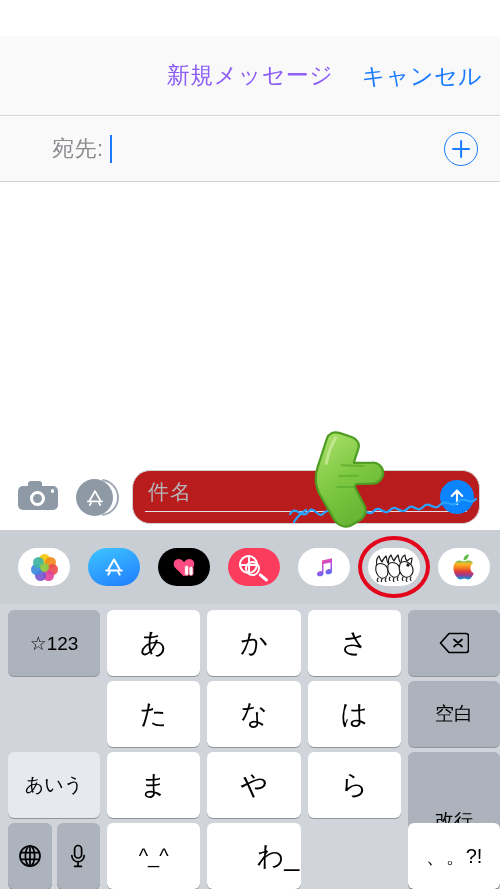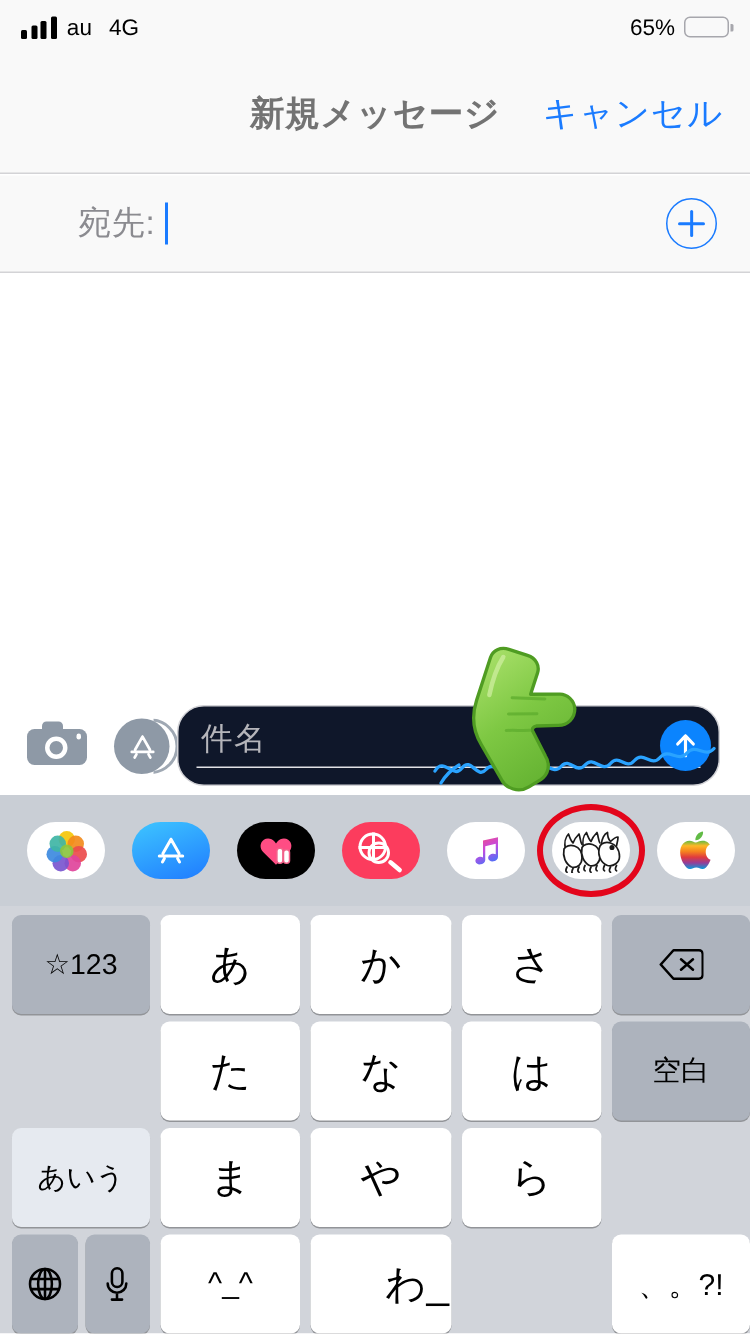--- a/index.html
+++ b/index.html
@@ -39,21 +39,21 @@
     position:absolute; right:-3.5px; top:4px; width:2px; height:5px;
     background:#a7a7ad; border-radius:0 1px 1px 0;
   }
 
   
   .navbar{
     position:absolute; top:36px; left:0; width:500px; height:80px;
     background:#f9f9f9; border-bottom:1px solid #d3d3d6;
     display:flex; align-items:center; justify-content:center;
   }
-  .nav-title{ font-size:23px; font-weight:700; color:#737373; letter-spacing:.5px; }
+  .nav-title{ font-size:23px; font-weight:400; color:#8b5cf6; letter-spacing:.5px; }
   .nav-cancel{
     position:absolute; right:18px; top:50%; transform:translateY(-50%);
     font-size:23px; color:#1a7bff; letter-spacing:.5px;
   }
 
   
   .tofield{
     position:absolute; top:117px; left:0; width:500px; height:65px;
     background:#f9f9f9; border-bottom:1px solid #d3d3d6;
     display:flex; align-items:center; padding:0 16px;
@@ -112,22 +112,22 @@
     display:flex; align-items:center; justify-content:center;
   }
   .as-arc{
     position:absolute; left:8px; top:4px; width:37px; height:37px;
     border:2px solid #8e99a6; border-radius:50%;
     clip-path:polygon(55% 0, 120% 0, 120% 120%, 55% 120%);
     opacity:.85;
   }
 
   .msgfield{
-    flex:1 1 auto; margin-right:8px; height:54px;
-    border:1px solid #d2d2d6; border-radius:18px; background:#0f172a;
+    flex:1 1 auto; margin-left:14px; margin-right:8px; height:54px;
+    border:1px solid #d2d2d6; border-radius:18px; background:#b91c1c;
     position:relative; overflow:hidden;padding-left:10px;
   }
   .subject-ph{
     position:absolute; left:15px; top:7px; font-size:21px; color:#b5b5ba; letter-spacing:1px;
   }
   .subject-div{ position:absolute; left:12px; right:12px; top:40px; height:1px; background:#e2e2e6; }
   .send-btn{
     position:absolute; right:5px; top:50%; transform:translateY(-50%);
     width:34px; height:34px; border-radius:50%; background:#0b84fe;
     display:flex; align-items:center; justify-content:center;
@@ -204,39 +204,20 @@
           display:flex; align-items:center; justify-content:center; color:#000; }
   .delicon{ width:30px; height:22px; }
   .globeicon{ width:24px; height:24px; }
   .micicon{ width:16px; height:24px; }
 </style>
 </head>
 <body>
 
 <div id="screen">
 
-  <div class="statusbar">
-    <div class="status-left">
-      <span class="bars">
-          <i></i>
-          <i></i>
-          <i></i>
-          <i></i>
-        </span>
-      <span class="carrier">au</span>
-      <span class="netmode">4G</span>
-    </div>
-    <div class="status-right">
-      <span class="batt-pct">65%</span>
-      <span class="batt">
-        <span class="batt-fill" id="battfill" style="width: 65%; background: rgb(255, 204, 1);"></span>
-        <span class="batt-cap"></span>
-      </span>
-    </div>
-  </div>
 
   <div class="navbar">
     <span class="nav-title">新規メッセージ</span>
     <span class="nav-cancel">キャンセル</span>
   </div>
 
   <div class="tofield">
     <span class="to-label">宛先:</span>
     <span class="caret"></span>
     <span class="plus-btn"></span>
@@ -419,20 +400,23 @@
         </div>
         <div class="kcell k-white" style="left: 103px; top: 142px; width: 93.3333px; height: 66px; font-size: 27px; box-shadow: rgba(0, 0, 0, 0.3) 0px 1px 0px;">
           <span>ま</span>
         </div>
         <div class="kcell k-white" style="left: 203.333px; top: 142px; width: 93.3333px; height: 66px; font-size: 27px; box-shadow: rgba(0, 0, 0, 0.3) 0px 1px 0px;">
           <span>や</span>
         </div>
         <div class="kcell k-white" style="left: 303.667px; top: 142px; width: 93.3333px; height: 66px; font-size: 27px; box-shadow: rgba(0, 0, 0, 0.3) 0px 1px 0px;">
           <span>ら</span>
         </div>
+        <div class="kcell k-gray" style="left: 404px; top: 142px; width: 92px; height: 137px; font-size: 19px; box-shadow: rgba(0, 0, 0, 0.3) 0px 1px 0px;">
+          <span>改行</span>
+        </div>
         <div class="kcell k-gray" style="left: 4px; top: 213px; width: 43.5px; height: 66px;">
           <svg class="globeicon" viewBox="0 0 24 24">
             <circle cx="12" cy="12" r="10" fill="none" stroke="#000" stroke-width="1.7"></circle>
             <ellipse cx="12" cy="12" rx="4.6" ry="10" fill="none" stroke="#000" stroke-width="1.7"></ellipse>
             <path d="M2.4 8.6h19.2M2.4 15.4h19.2M12 2v20" stroke="#000" stroke-width="1.7"></path>
           </svg>
         </div>
         <div class="kcell k-gray" style="left: 52.5px; top: 213px; width: 43.5px; height: 66px;">
           <svg class="micicon" viewBox="0 0 16 24">
             <rect x="4.6" y="1.5" width="7" height="12.5" rx="3.5" fill="none" stroke="#000" stroke-width="1.7"></rect>

